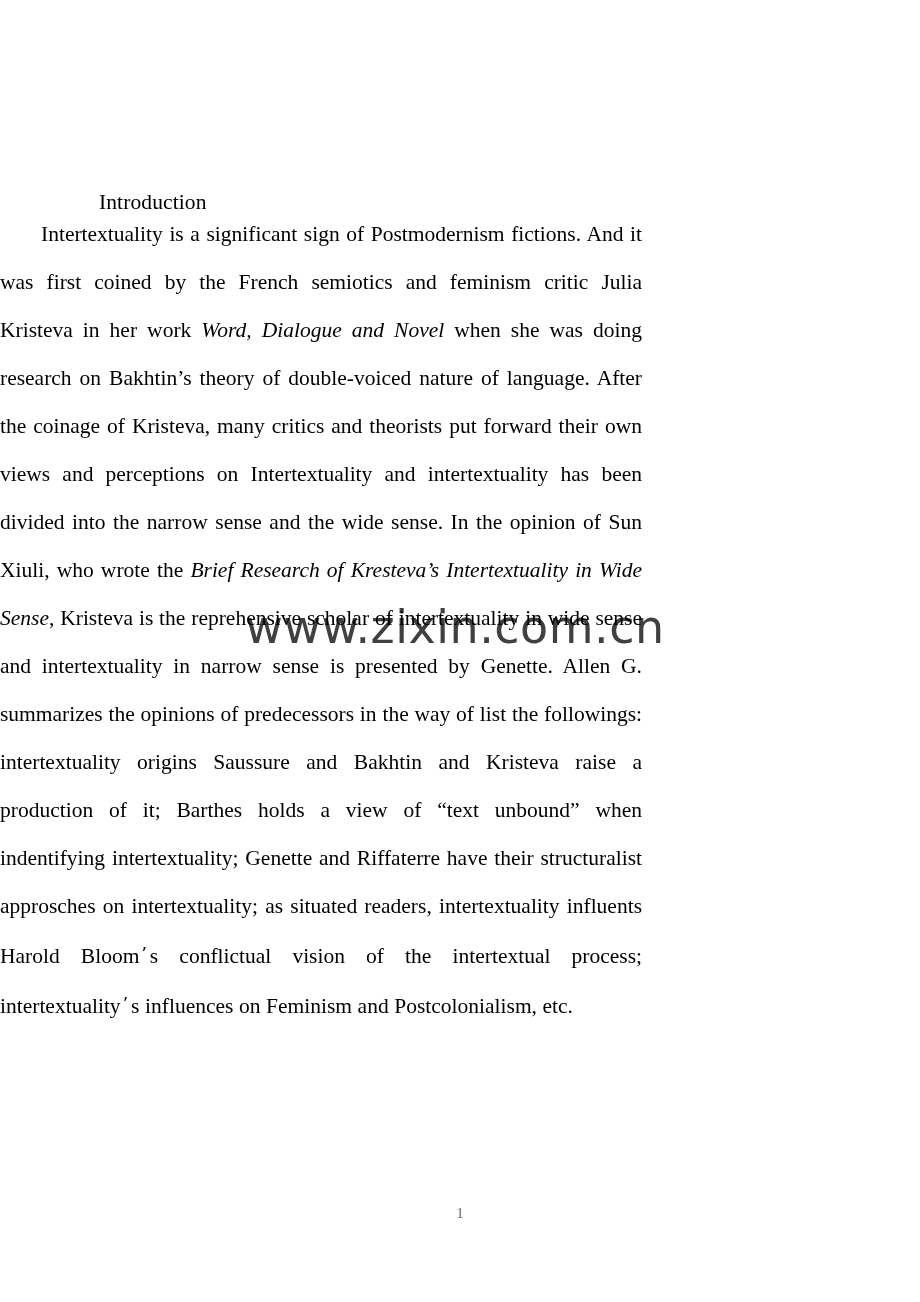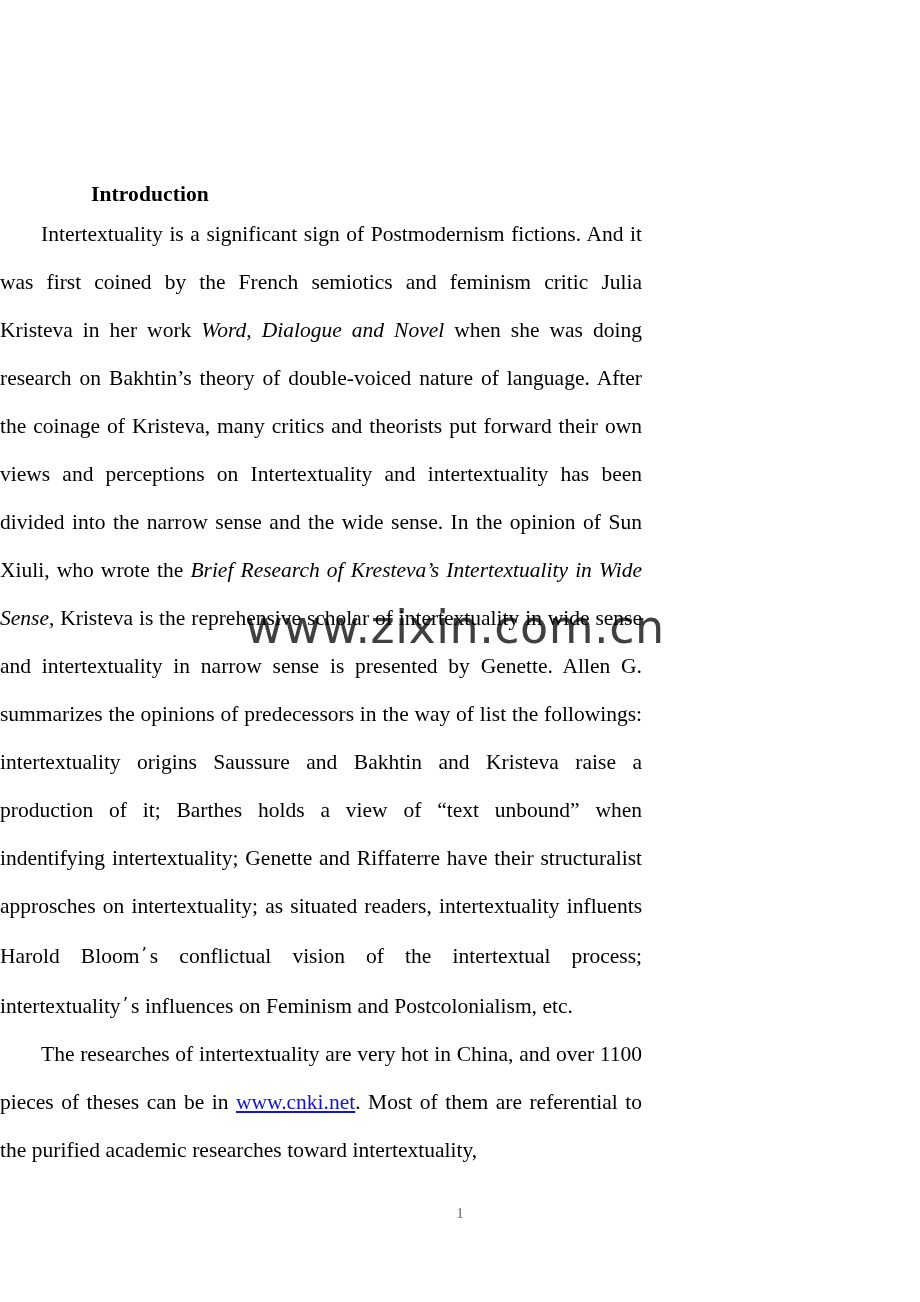--- a/index.html
+++ b/index.html
@@ -19,24 +19,24 @@
     background: #ffffff;
     overflow: hidden;
   }
   #content {
     position: absolute;
     left: 139px;
     top: 0;
     width: 642px;
   }
   .doc-heading {
-    margin: 8px;
+    margin: 16px;
     padding: 0;
     font-size: 21.5px;
-    font-weight: bold;
+    font-weight: normal;
     line-height: 48px;
     text-indent: 83px;
     letter-spacing: 0.1px;
     position: absolute;
     top: 162px;
     left: 0;
     width: 642px;
   }
   .para {
     margin: 0;
@@ -103,17 +103,16 @@
 <div id="page">
 
   <div id="watermark">www.zixin.com.cn</div>
 
   <div id="content"></div>
 
   <h1 class="doc-heading">Introduction</h1>
 
   <p class="para" id="para-1"><span>Intertextuality is a significant sign of Postmodernism fictions. And it was first coined by the French semiotics and feminism critic Julia Kristeva in her work </span><em>Word, Dialogue and Novel</em><span> when she was doing research on Bakhtin’s theory of double-voiced nature of language. After the coinage of Kristeva, many critics and theorists put forward their own views and perceptions on Intertextuality and intertextuality has been divided into the narrow sense and the wide sense. In the opinion of Sun Xiuli, who wrote the </span><em>Brief Research of Kresteva’s Intertextuality in Wide Sense</em><span>, Kristeva is the reprehensive scholar of intertextuality in wide sense and intertextuality in narrow sense is presented by Genette. Allen G. summarizes the opinions of predecessors in the way of list the followings: intertextuality origins Saussure and Bakhtin and Kristeva raise a production of it; Barthes holds a view of “text unbound” when indentifying intertextuality; Genette and Riffaterre have their structuralist approsches on intertextuality; as situated readers, intertextuality influents Harold Bloom</span><span class="fw-apos">’</span><span>s conflictual vision of the intertextual process; intertextuality</span><span class="fw-apos">’</span><span>s influences on Feminism and Postcolonialism, etc.</span></p>
 
-  <p class="para" id="para-2"><span>The researches of intertextuality are very hot in China, and over 1100 pieces of theses can be in </span><a class="doc-link" href="#">www.cnki.net</a><span>. Most of them are referential to the purified academic researches toward intertextuality,</span></p>
 
   <div id="page-number">1</div>
 
 </div>
 
 </body></html>

